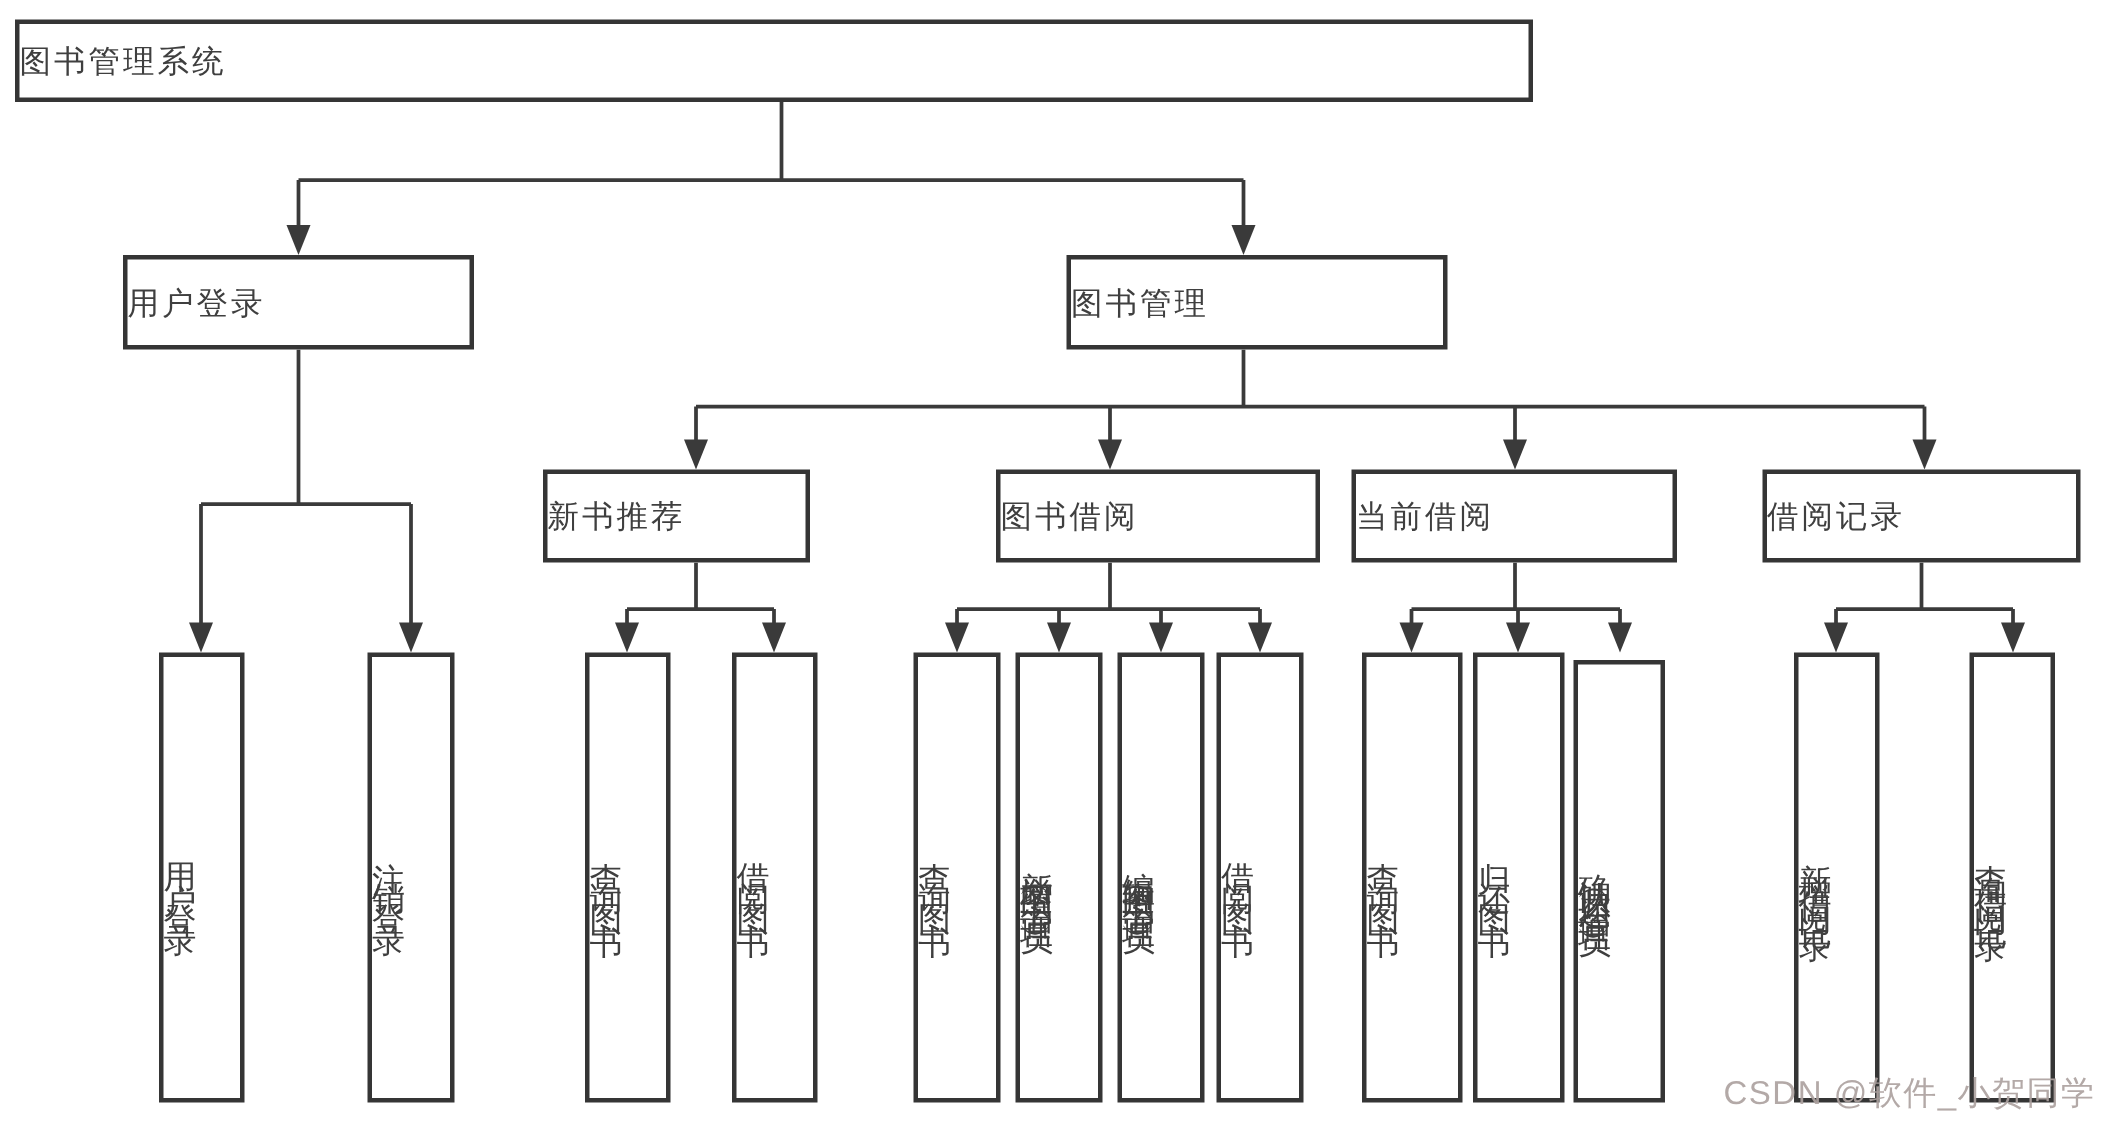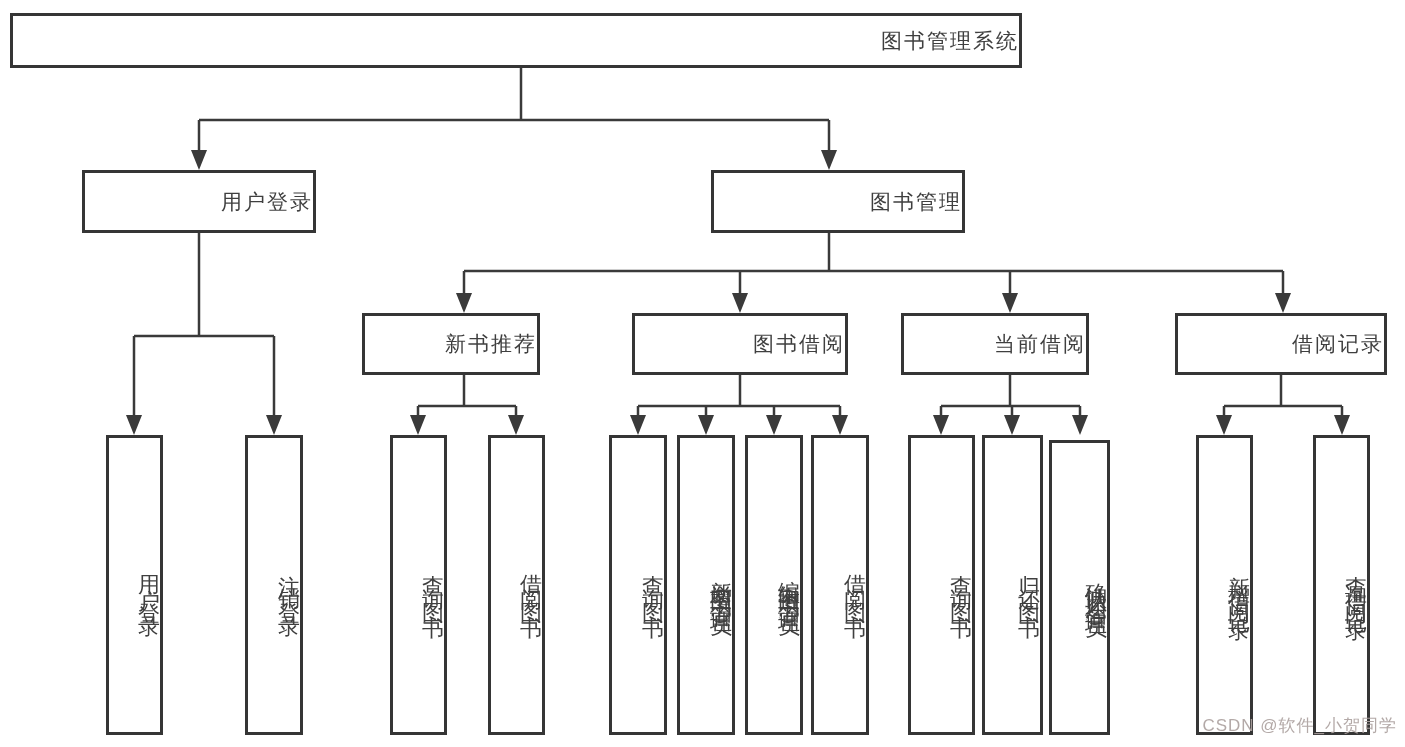--- a/index.html
+++ b/index.html
@@ -8,39 +8,39 @@
     background:#ffffff;
     font-family:"Liberation Sans", sans-serif;
     color:#3f3f3f;
   }
   .stage{position:absolute;left:0;top:0;width:1405px;height:747px;}
   svg.wires{position:absolute;left:0;top:0;z-index:1;}
   .box{
     position:absolute;
     border:3px solid #353535;
     background:#ffffff;
-    display:flex;align-items:center;justify-content:flex-end;
+    display:flex;align-items:center;justify-content:flex-start;
     box-sizing:border-box;
     z-index:2;
   }
   .hlabel{
     font-size:21px;letter-spacing:2px;color:#3f3f3f;white-space:nowrap;
   }
   .vlabel{
     writing-mode:vertical-rl;
     text-orientation:mixed;
     font-size:22px;color:#3f3f3f;line-height:1;
     white-space:nowrap;
   }
   .sp4{letter-spacing:14px;}
   .sp6{letter-spacing:9px;}
   .sp9{letter-spacing:5px;}
   .watermark{
     position:absolute;right:8px;top:714px;z-index:5;
-    font-size:17px;color:rgba(172,162,160,0.92);
+    font-size:22px;color:rgba(172,162,160,0.92);
     letter-spacing:1px;white-space:nowrap;text-align:right;
   }
 </style>
 </head>
 <body>
 
 <div class="stage">
 
   <svg class="wires" width="1405" height="747" viewBox="0 0 1405 747">
     <g stroke="#3a3a3a" stroke-width="2.5" fill="none">
@@ -118,24 +118,24 @@
   <div class="box" style="left:82px;top:170px;width:234px;height:63px;">
     <span class="hlabel">用户登录</span>
   </div>
   <div class="box" style="left:711px;top:170px;width:254px;height:63px;">
     <span class="hlabel">图书管理</span>
   </div>
 
   <div class="box" style="left:362px;top:313px;width:178px;height:62px;">
     <span class="hlabel">新书推荐</span>
   </div>
-  <div class="box" style="left:632px;top:313px;width:216px;height:62px;">
+  <div class="box" style="left:664px;top:313px;width:216px;height:62px;">
     <span class="hlabel">图书借阅</span>
   </div>
-  <div class="box" style="left:901px;top:313px;width:188px;height:62px;">
+  <div class="box" style="left:901px;top:313px;width:217px;height:62px;">
     <span class="hlabel">当前借阅</span>
   </div>
   <div class="box" style="left:1175px;top:313px;width:212px;height:62px;">
     <span class="hlabel">借阅记录</span>
   </div>
 
   <div class="box" style="left:106px;top:435px;width:57px;height:300px;">
     <span class="vlabel sp4">用户登录</span>
   </div>
   <div class="box" style="left:245px;top:435px;width:58px;height:300px;">

